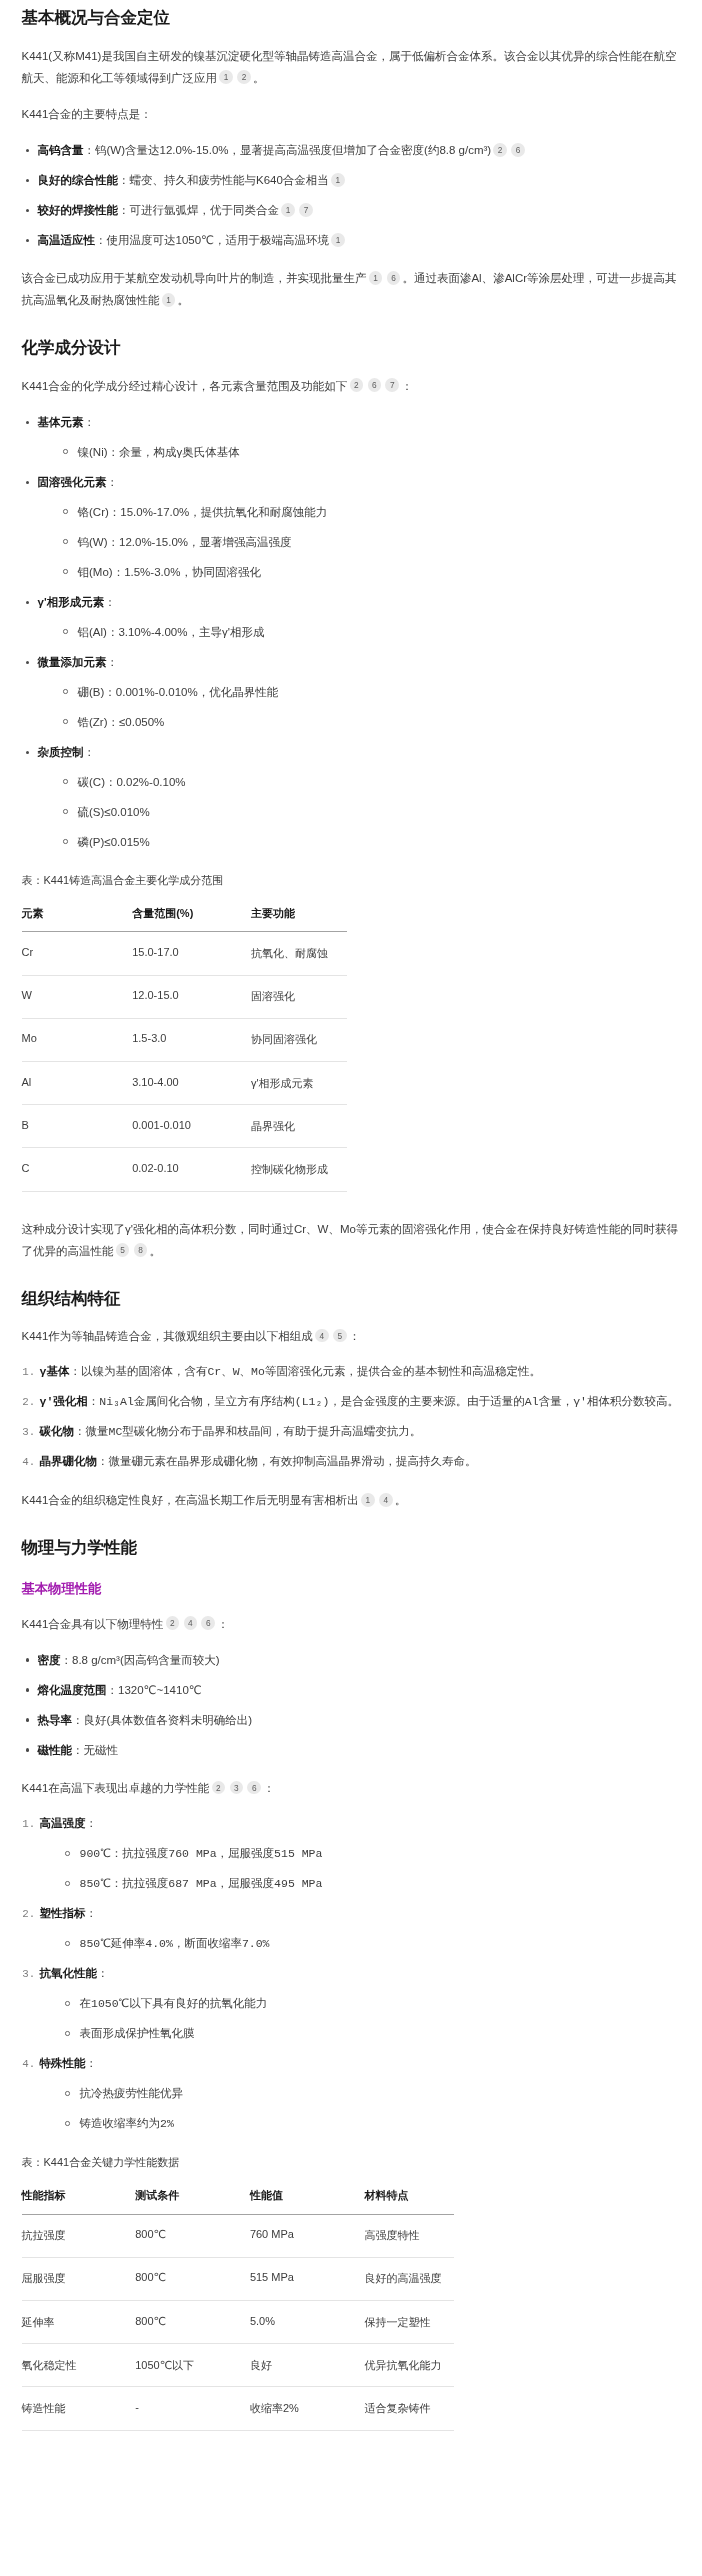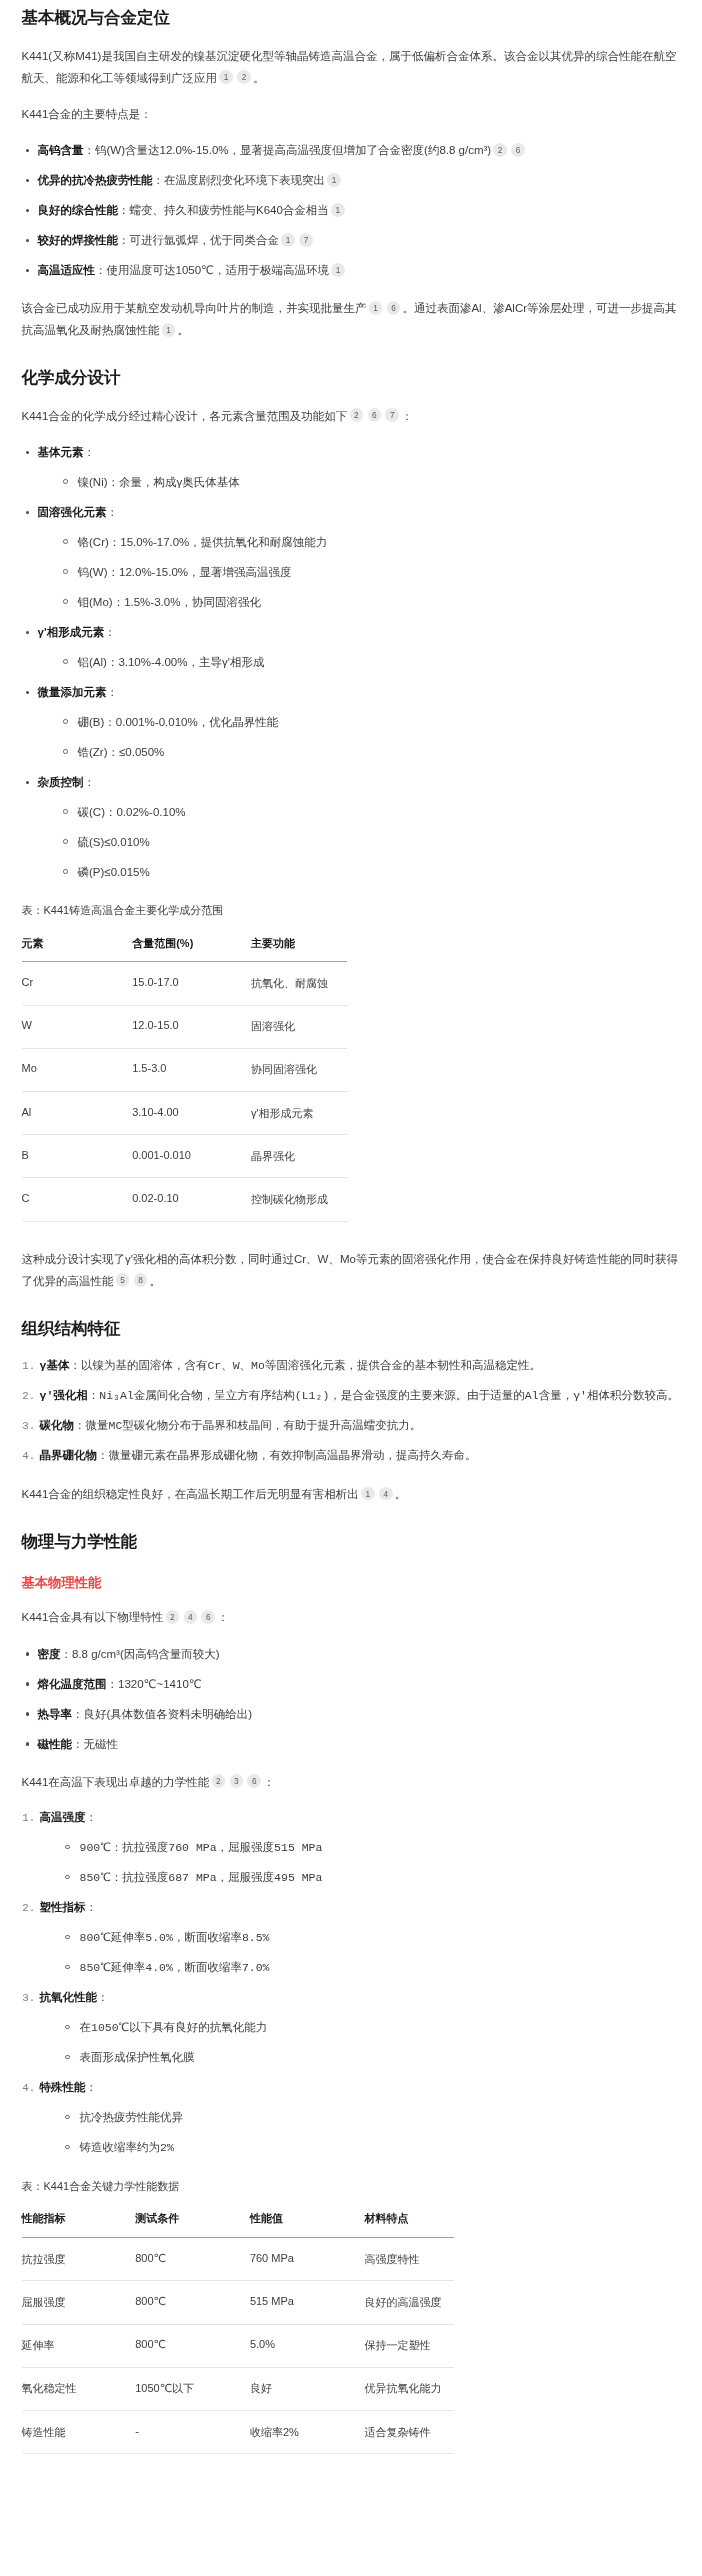--- a/index.html
+++ b/index.html
@@ -1,20 +1,20 @@
 <!DOCTYPE html>
 <html lang="zh" style="font-size:11.5px"><head>
 <meta charset="utf-8">
 <style>
   html,body{margin:0;padding:0;background:#ffffff;}
   body{color:#3c3c3c;font-family:"Liberation Sans","DejaVu Sans",sans-serif;}
   .page{width:702px;box-sizing:border-box;padding:7.2px 21.5px 21.5px;}
   .h2{font-size:16.5px;line-height:1.3;font-weight:700;color:#1b1b1b;margin:26px 0 16px;}
   .h2.first{margin-top:0;}
-  .h3{font-size:13.3px;font-weight:700;color:#ef4444;margin:21.5px 0 14.4px;}
+  .h3{font-size:13.3px;font-weight:700;color:#a21caf;margin:21.5px 0 14.4px;}
   .p{font-size:11.5px;line-height:22px;margin:0 0 14.4px;}
   strong{color:#1b1b1b;font-weight:700;}
   .cite{display:inline-block;min-width:13.6px;height:13.6px;line-height:14px;border-radius:7.2px;
         background:#e9e9e9;color:#5c5c5c;font-size:8.3px;text-align:center;margin:0 2.2px;
         vertical-align:1.4px;cursor:pointer;}
   .ul1{list-style:none;margin:0 0 16px;padding:0;}
   .ul1>li{position:relative;padding-left:16px;margin-bottom:8px;font-size:11.5px;line-height:22px;}
   .ul1>li::before{content:"";position:absolute;left:4.3px;top:9.3px;width:3.6px;height:3.6px;border-radius:50%;background:#4a4a4a;}
   .ul2{list-style:none;margin:8px 0 0;padding:0 0 0 23px;}
   .ul2>li{position:relative;padding-left:17px;margin-bottom:8px;font-size:11.5px;line-height:22px;}
@@ -38,21 +38,20 @@
 <div class="page">
 
   <h2 class="h2 first">基本概况与合金定位</h2>
 
   <p class="p"><span>K441(又称M41)是我国自主研发的镍基沉淀硬化型等轴晶铸造高温合金，属于低偏析合金体系。该合金以其优异的综合性能在航空航天、能源和化工等领域得到广泛应用</span><span class="cite">1</span><span class="cite">2</span><span>。</span></p>
 
   <p class="p">K441合金的主要特点是：</p>
 
   <ul class="ul1">
     <li><strong>高钨含量</strong><span>：钨(W)含量达12.0%-15.0%，显著提高高温强度但增加了合金密度(约8.8 g/cm³)</span><span class="cite">2</span><span class="cite">6</span></li>
-    <li><strong>优异的抗冷热疲劳性能</strong><span>：在温度剧烈变化环境下表现突出</span><span class="cite">1</span></li>
     <li><strong>良好的综合性能</strong><span>：蠕变、持久和疲劳性能与K640合金相当</span><span class="cite">1</span></li>
     <li><strong>较好的焊接性能</strong><span>：可进行氩弧焊，优于同类合金</span><span class="cite">1</span><span class="cite">7</span></li>
     <li><strong>高温适应性</strong><span>：使用温度可达1050℃，适用于极端高温环境</span><span class="cite">1</span></li>
   </ul>
 
   <p class="p"><span>该合金已成功应用于某航空发动机导向叶片的制造，并实现批量生产</span><span class="cite">1</span><span class="cite">6</span><span>。通过表面渗Al、渗AlCr等涂层处理，可进一步提高其抗高温氧化及耐热腐蚀性能</span><span class="cite">1</span><span>。</span></p>
 
   <h2 class="h2">化学成分设计</h2>
 
   <p class="p"><span>K441合金的化学成分经过精心设计，各元素含量范围及功能如下</span><span class="cite">2</span><span class="cite">6</span><span class="cite">7</span><span>：</span></p>
@@ -131,20 +130,21 @@
           <td>0.02-0.10</td>
           <td>控制碳化物形成</td>
         </tr>
     </tbody>
   </table>
 
   <p class="p" style="margin-top:26px;"><span>这种成分设计实现了γ'强化相的高体积分数，同时通过Cr、W、Mo等元素的固溶强化作用，使合金在保持良好铸造性能的同时获得了优异的高温性能</span><span class="cite">5</span><span class="cite">8</span><span>。</span></p>
 
   <h2 class="h2">组织结构特征</h2>
 
+  <p class="p"><span>K441作为等轴晶铸造合金，其微观组织主要由以下相组成</span><span class="cite">4</span><span class="cite">5</span><span>：</span></p>
 
   <ol class="ol1">
     <li><strong>γ基体</strong><span>：以镍为基的固溶体，含有Cr、W、Mo等固溶强化元素，提供合金的基本韧性和高温稳定性。</span></li>
     <li><strong>γ'强化相</strong><span>：Ni₃Al金属间化合物，呈立方有序结构(L1₂)，是合金强度的主要来源。由于适量的Al含量，γ'相体积分数较高。</span></li>
     <li><strong>碳化物</strong><span>：微量MC型碳化物分布于晶界和枝晶间，有助于提升高温蠕变抗力。</span></li>
     <li><strong>晶界硼化物</strong><span>：微量硼元素在晶界形成硼化物，有效抑制高温晶界滑动，提高持久寿命。</span></li>
   </ol>
 
   <p class="p"><span>K441合金的组织稳定性良好，在高温长期工作后无明显有害相析出</span><span class="cite">1</span><span class="cite">4</span><span>。</span></p>
 
@@ -166,21 +166,20 @@
 
   <ol class="ol1">
     <li><strong>高温强度</strong><span>：</span>
       <ul class="ul2">
         <li><span>900℃：抗拉强度760 MPa，屈服强度515 MPa</span></li>
         <li><span>850℃：抗拉强度687 MPa，屈服强度495 MPa</span></li>
       </ul>
     </li>
     <li><strong>塑性指标</strong><span>：</span>
       <ul class="ul2">
-        <li><span>800℃延伸率5.0%，断面收缩率8.5%</span></li>
         <li><span>850℃延伸率4.0%，断面收缩率7.0%</span></li>
       </ul>
     </li>
     <li><strong>抗氧化性能</strong><span>：</span>
       <ul class="ul2">
         <li><span>在1050℃以下具有良好的抗氧化能力</span></li>
         <li><span>表面形成保护性氧化膜</span></li>
       </ul>
     </li>
     <li><strong>特殊性能</strong><span>：</span>

